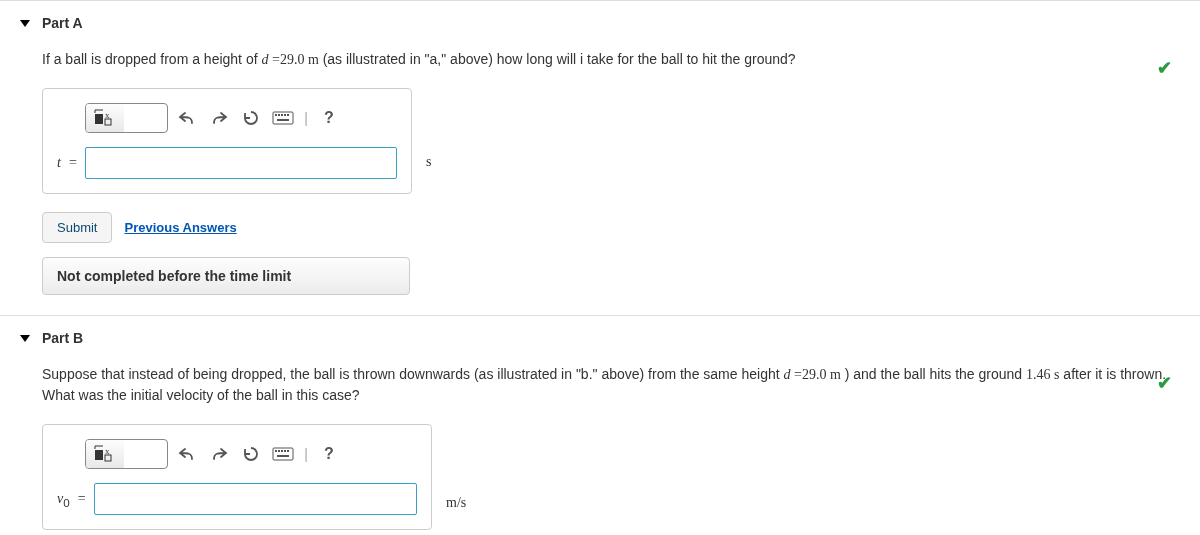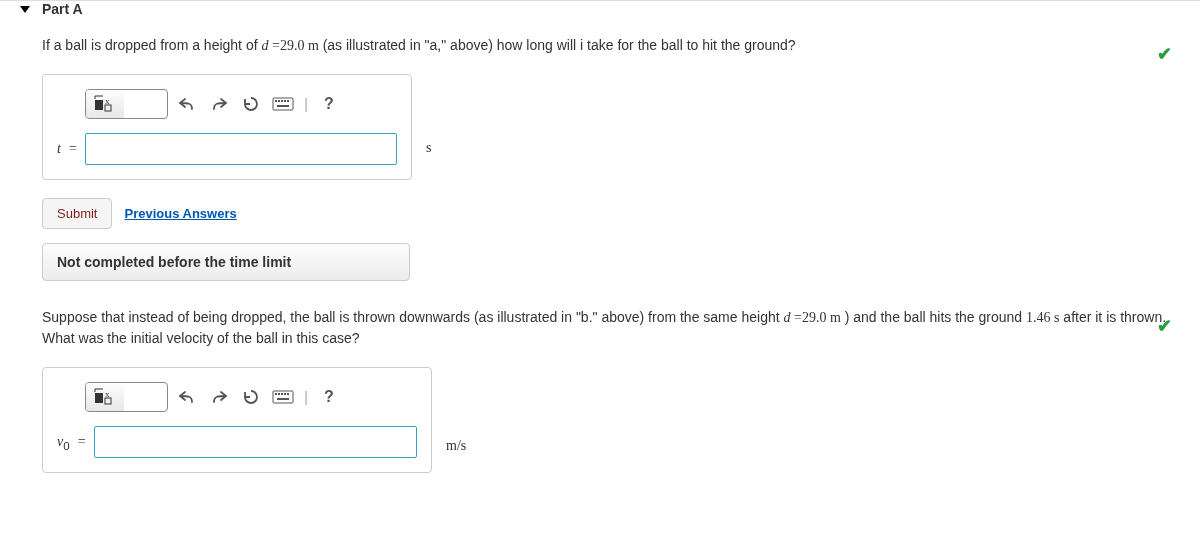--- a/index.html
+++ b/index.html
@@ -6,21 +6,21 @@
   body {
     margin: 0;
     font-family: Arial, Helvetica, sans-serif;
     font-size: 14px;
     color: #333;
     background: #fff;
   }
   .container { width: 1200px; }
   .part-header {
     border-top: 1px solid #ddd;
-    padding: 0 8px 12px 20px;
+    padding: 14px 8px 12px 20px;
     display: flex;
     align-items: center;
     position: relative;
   }
   .part-header .caret {
     width: 0; height: 0;
     border-left: 5px solid transparent;
     border-right: 5px solid transparent;
     border-top: 7px solid #000;
     margin-right: 12px;
@@ -98,21 +98,21 @@
   }
   .unit-out {
     position: absolute;
     font-family: "Times New Roman", serif;
   }
   .row-actions { margin-top: 18px; display:flex; align-items:center; gap:12px;}
   .submit-btn {
     border: 1px solid #ccc;
     border-radius: 4px;
     background: #f5f5f5;
-    color: #7f1d1d;
+    color: #0c4a6e;
     padding: 7px 14px;
     font-size: 13px;
     cursor: default;
   }
   .prev-link { color: #0056b3; font-weight: bold; text-decoration: underline; cursor:pointer; font-size:13px;}
   .msg-box {
     margin-top: 14px;
     border: 1px solid #ccc;
     border-radius: 4px;
     background: linear-gradient(#fdfdfd,#ececec);
@@ -193,20 +193,24 @@
     </div>
 
     <div class="row-actions">
       <button class="submit-btn" disabled="">Submit</button>
       <a class="prev-link">Previous Answers</a>
     </div>
 
     <div class="msg-box">Not completed before the time limit</div>
   </div>
 
+  <div class="part-header">
+    <span class="caret"></span>
+    <span class="title">Part B</span>
+  </div>
   <div class="part-body">
     <span class="check">✔</span>
 
     <p class="question">
       <span>Suppose that instead of being dropped, the ball is thrown downwards (as illustrated in "b." above) from the same height </span><span class="math-d">d</span><span class="math-val"> =</span><span class="math-val">29.0 m</span><span> ) and the ball hits the ground </span><span class="math-val">1.46 s</span><span>  after it is thrown. What was the initial velocity of the ball in this case?</span>
     </p>
 
     <div style="position:relative;">
       <div class="answer-box" style="width:390px;">
         <div class="toolbar">

